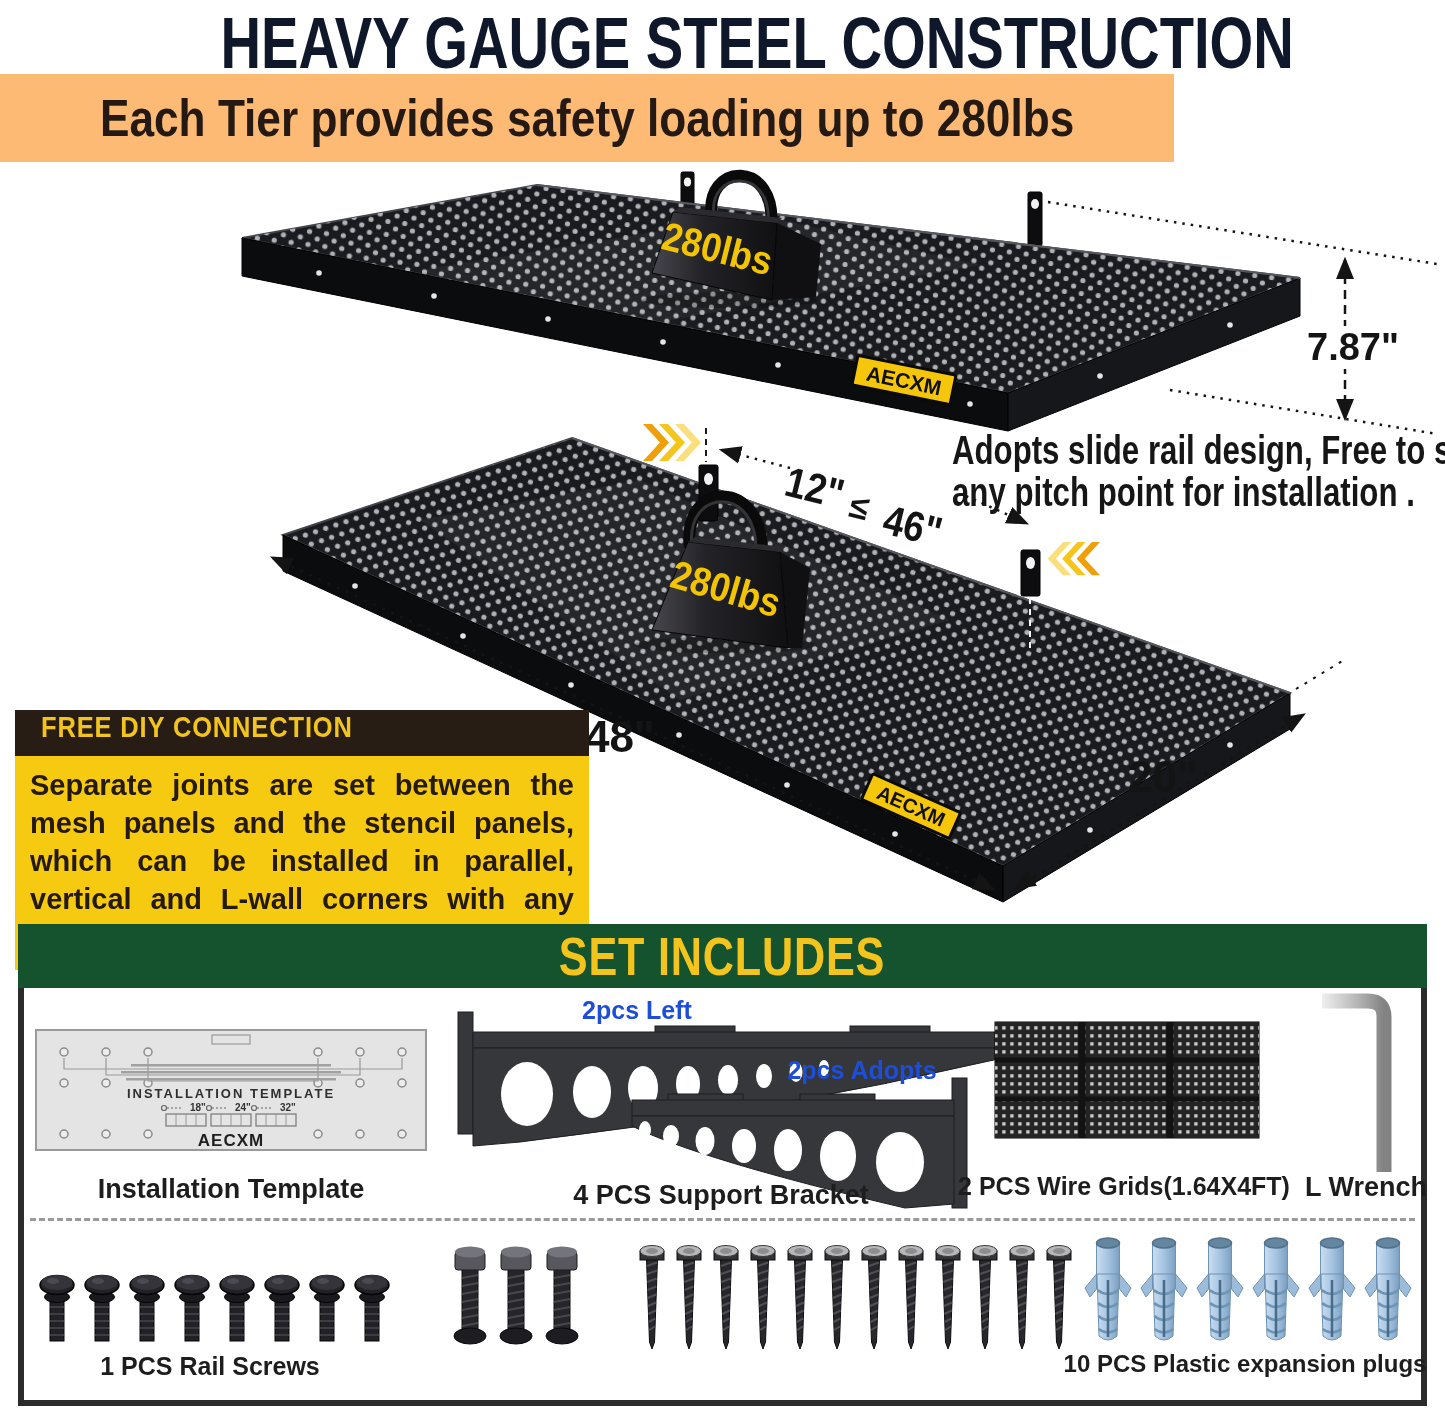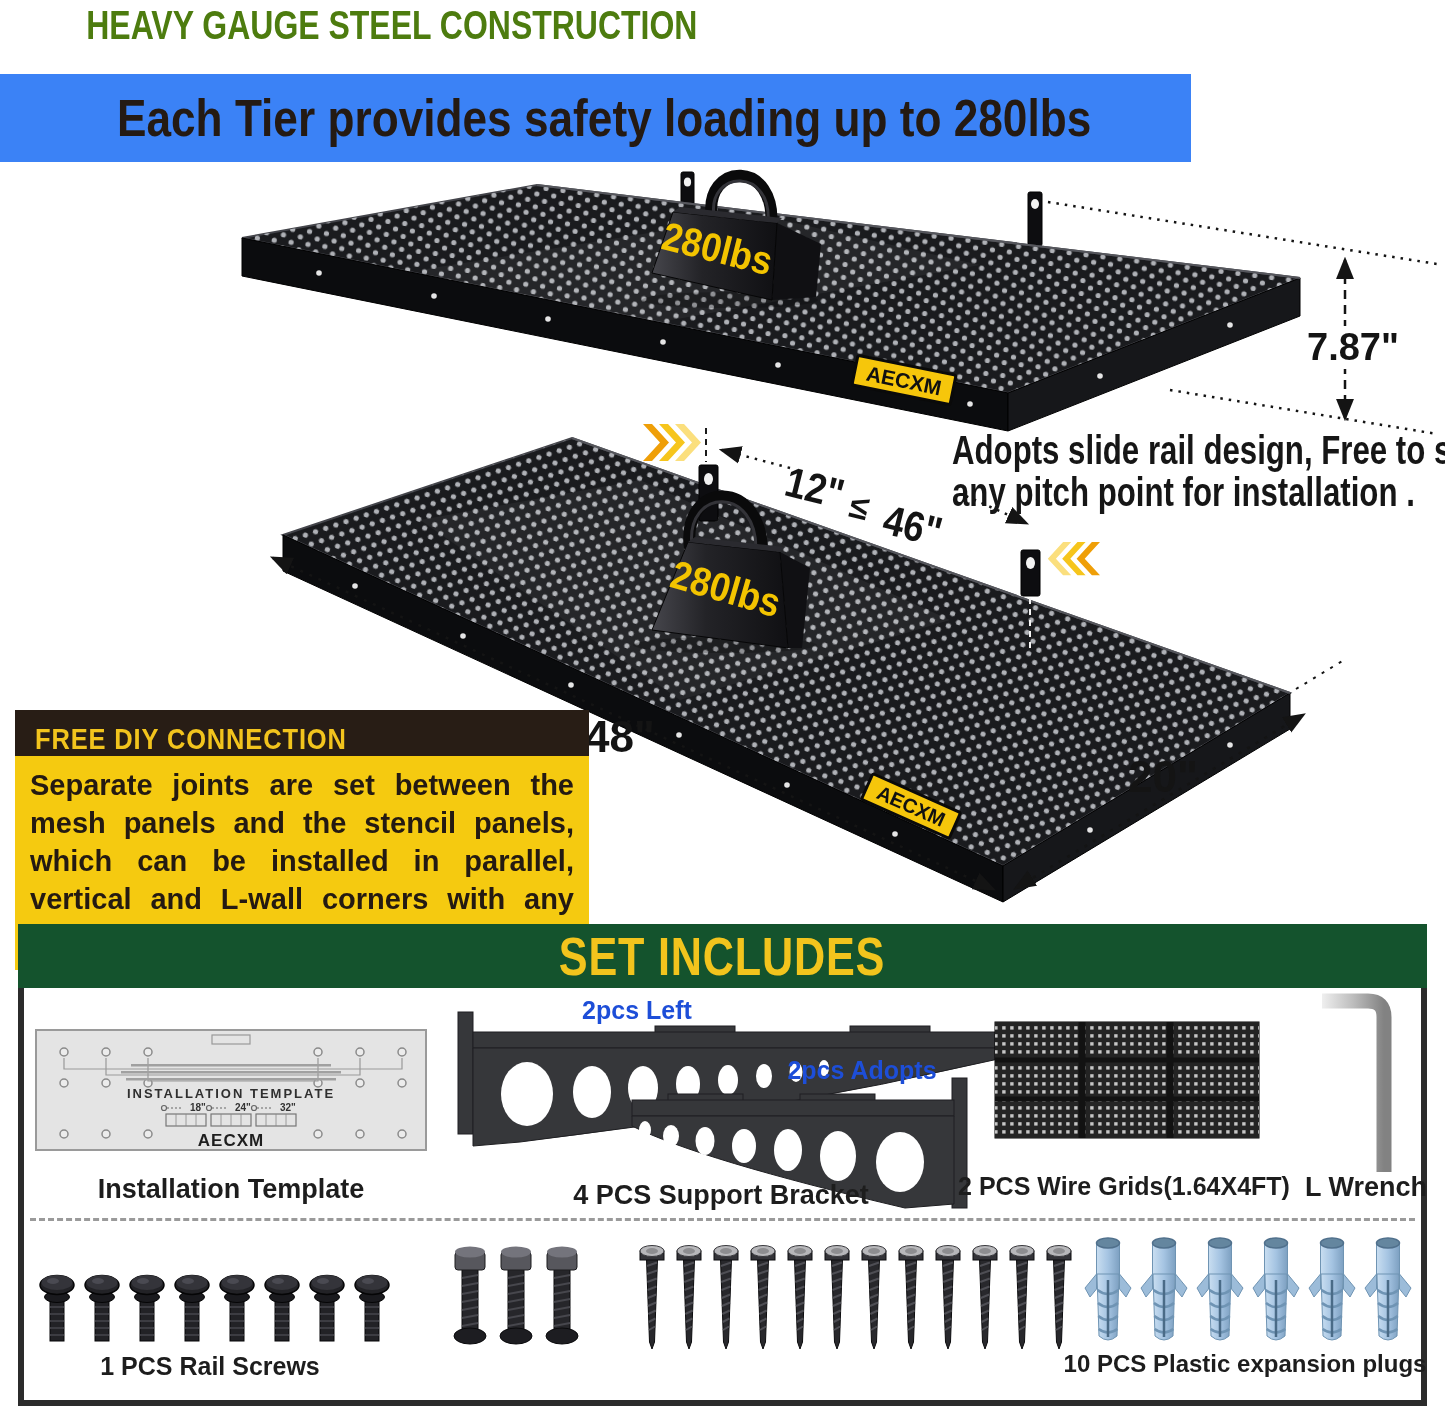--- a/index.html
+++ b/index.html
@@ -2,28 +2,28 @@
 <html><head>
 <meta charset="utf-8">
 <style>
   html,body{margin:0;padding:0;background:#ffffff;}
   #page{position:relative;width:1445px;height:1412px;background:#fff;overflow:hidden;
         font-family:"Liberation Sans",sans-serif;color:#241a13;}
   .abs{position:absolute;}
   .nowrap{white-space:nowrap;}
   .condC{display:inline-block;transform:scaleX(.78);transform-origin:center;}
   .condL{display:inline-block;transform:scaleX(.78);transform-origin:left top;}
-  #headline{top:2px;left:0;width:100%;text-align:left;font-size:41px;font-weight:900;
-            letter-spacing:0px;color:#4d7c0f;}
-  #band{top:74px;left:0;width:1174px;height:88px;background:#3b82f6;text-align:center;padding-left:17px;}
+  #headline{top:2px;left:0;width:100%;text-align:right;font-size:72px;font-weight:900;
+            letter-spacing:0px;color:#0f172a;}
+  #band{top:74px;left:0;width:1174px;height:88px;background:#fdba74;text-align:center;}
   #band span{line-height:88px;font-size:52px;font-weight:900;color:#241a13;transform:scaleX(.85);}
   .dim{font-weight:700;color:#141414;font-size:44px;}
   .note-line{font-size:40px;font-weight:700;color:#161616;}
   #diy-box{left:15px;top:710px;width:574px;background:#f5ca10;}
-  #diy-head{height:46px;background:#281d15;display:flex;align-items:flex-end;padding-left:20px;}
+  #diy-head{height:46px;background:#281d15;display:flex;align-items:flex-start;padding-left:26px;}
   #diy-head span{font-size:30px;font-weight:900;color:#f2c41d;transform:scaleX(.85);transform-origin:left center;letter-spacing:1px;}
   #diy-body{padding:10px 15px 14px 15px;font-size:29px;font-weight:700;line-height:38px;
             text-align:justify;color:#241a12;}
   #set-bar{left:18px;top:924px;width:1409px;height:64px;background:#14532d;text-align:center;}
   #set-bar span{line-height:64px;font-size:54px;font-weight:900;color:#f2c41d;letter-spacing:1px;transform:scaleX(.8);}
   #set-panel{left:18px;top:988px;width:1397px;height:412px;border-left:6px solid #2b2b2b;
              border-right:6px solid #2b2b2b;border-bottom:6px solid #2b2b2b;background:transparent;}
   #dash-sep{left:30px;top:1218px;width:1385px;border-top:3px dashed #9a9a9a;height:0;}
   .caption{font-size:27px;font-weight:700;color:#1d1d1d;transform:translateX(-50%);white-space:nowrap;}
   .caption.small{font-size:25px;}

